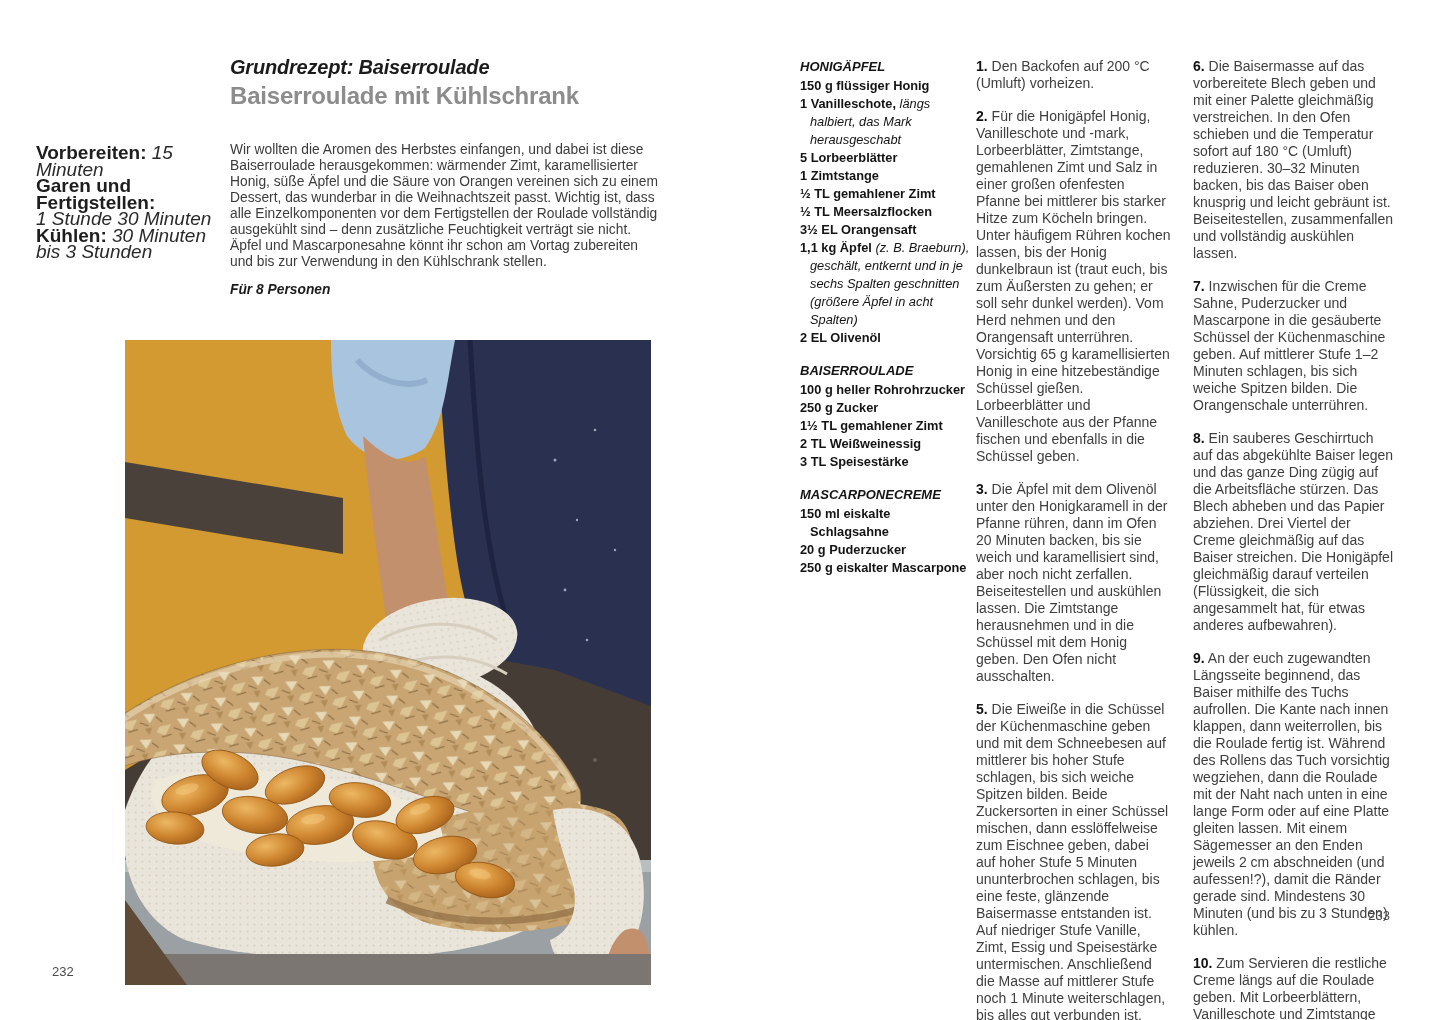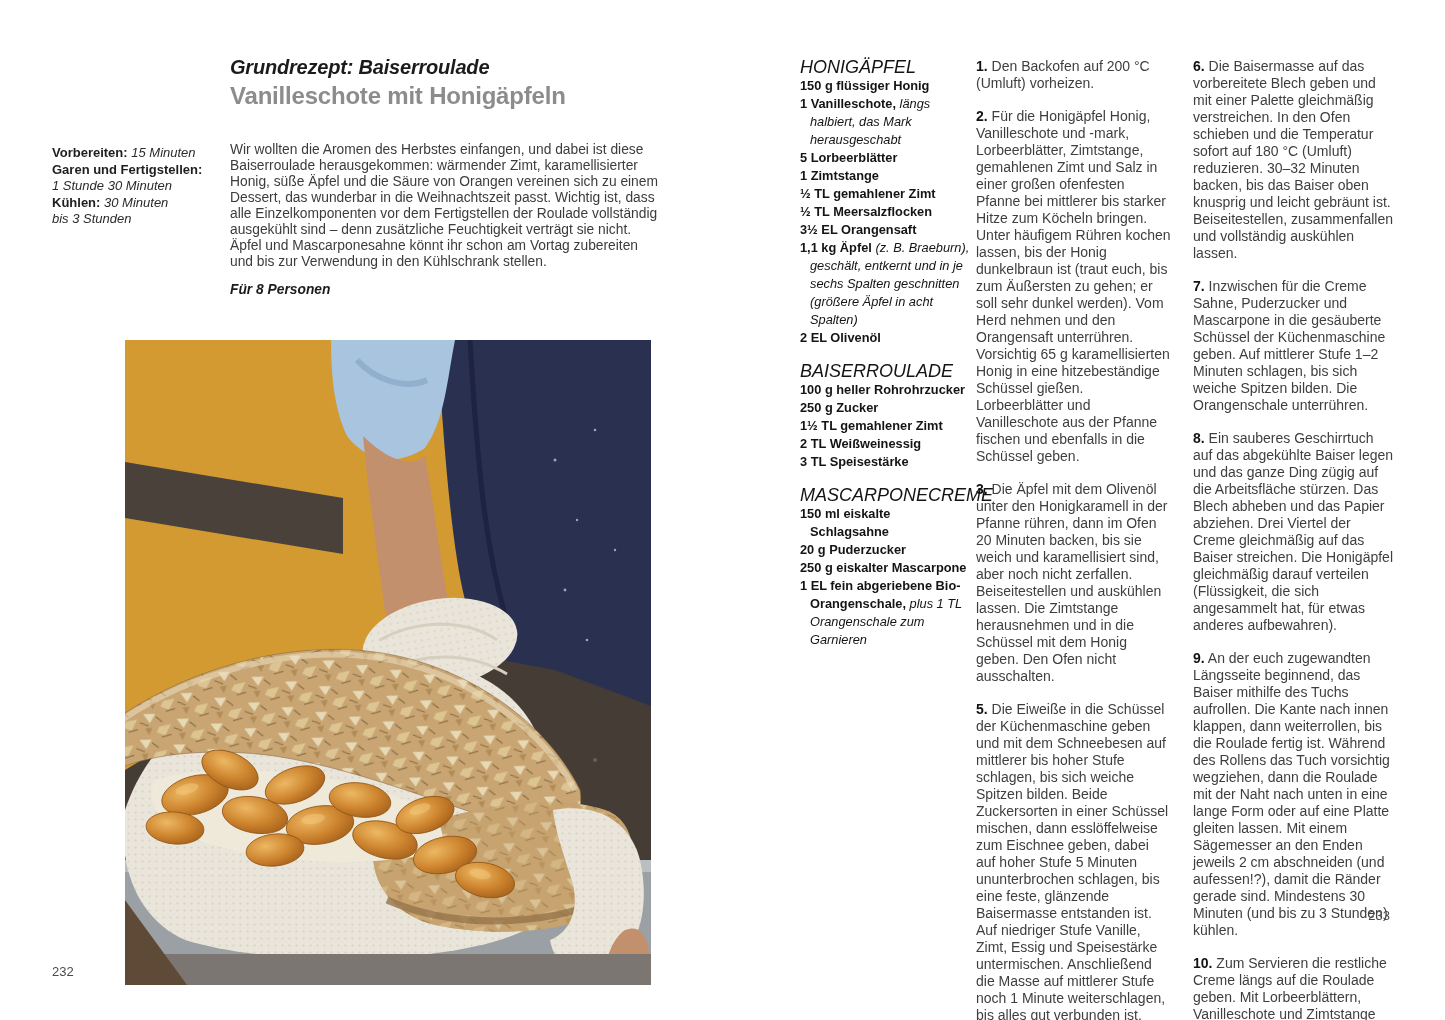--- a/index.html
+++ b/index.html
@@ -10,48 +10,48 @@
   
   .title-block{position:absolute;left:230px;top:54px;width:470px;}
   .title-block h1{
     margin:0;font-style:italic;font-weight:700;font-size:20px;line-height:27px;
     color:#1b1b1b;letter-spacing:-0.2px;
   }
   .title-block h2{
     margin:1px 0 0;font-weight:700;font-size:24px;line-height:27px;
     color:#8c8c8c;letter-spacing:-0.2px;
   }
-  .times{position:absolute;left:52px;top:145px;width:180px;font-size:13px;line-height:16.5px;color:#1e1e1e;}
+  .times{position:absolute;left:36px;top:145px;width:180px;font-size:19px;line-height:16.5px;color:#1e1e1e;}
   .time-line b{font-weight:700;}
   .time-line i{font-style:italic;font-weight:400;color:#2a2a2a;}
   .intro{position:absolute;left:230px;top:142px;width:432px;font-size:13.8px;line-height:16px;color:#3c3c3c;margin:0;}
   .servings{position:absolute;left:230px;top:282px;font-size:13.8px;font-weight:700;font-style:italic;color:#1b1b1b;margin:0;}
   .photo{position:absolute;left:125px;top:340px;width:526px;height:645px;overflow:hidden;}
   .pagenum{position:absolute;font-size:13px;color:#4a4a4a;}
   .pagenum.left{left:52px;top:964px;}
   .pagenum.right{right:55px;top:908px;}
   
   .ingredients{position:absolute;left:800px;top:58px;width:172px;font-size:12.8px;line-height:18px;color:#141414;}
-  .ing-head{font-style:italic;font-weight:400;font-size:18px;margin:0 0 1px;color:#141414;}
+  .ing-head{font-style:italic;font-weight:700;font-size:13px;margin:0 0 1px;color:#141414;}
   .ing-section + .ing-section{margin-top:15px;}
   .ing{font-weight:700;padding-left:10px;text-indent:-10px;margin:0;}
   .ing .it{font-weight:400;font-style:italic;}
   
   .stepcol{position:absolute;top:58px;font-size:14px;line-height:17px;color:#3e3e3e;}
   #stepcol-1{left:976px;width:196px;}
   #stepcol-2{left:1193px;width:201px;}
   .step{margin:0 0 16px;}
   .step b{font-weight:700;color:#121212;}
 </style>
 </head>
 <body>
 
 <div class="title-block">
   <h1>Grundrezept: Baiserroulade</h1>
-  <h2>Vanilleschote mit Honigäpfeln</h2>
+  <h2>Baiserroulade mit Kühlschrank</h2>
 </div>
 
 <div class="times">
   <div class="time-line"><b>Vorbereiten:</b> <i>15 Minuten</i></div>
   <div class="time-line"><b>Garen und Fertigstellen:</b> <i></i></div>
   <div class="time-line"><b></b> <i>1 Stunde 30 Minuten</i></div>
   <div class="time-line"><b>Kühlen:</b> <i>30 Minuten</i></div>
   <div class="time-line"><b></b> <i>bis 3 Stunden</i></div>
 </div>
 
@@ -180,21 +180,20 @@
     <p class="ing"><span class="b">1½ TL gemahlener Zimt</span> <span class="it"></span></p>
     <p class="ing"><span class="b">2 TL Weißweinessig</span> <span class="it"></span></p>
     <p class="ing"><span class="b">3 TL Speisestärke</span> <span class="it"></span></p>
   </div>
 
   <div class="ing-section">
     <p class="ing-head">MASCARPONECREME</p>
     <p class="ing"><span class="b">150 ml eiskalte Schlagsahne</span> <span class="it"></span></p>
     <p class="ing"><span class="b">20 g Puderzucker</span> <span class="it"></span></p>
     <p class="ing"><span class="b">250 g eiskalter Mascarpone</span> <span class="it"></span></p>
-    <p class="ing"><span class="b">1 EL fein abgeriebene Bio-Orangenschale,</span> <span class="it">plus 1 TL Orangenschale zum Garnieren</span></p>
   </div>
 
 </div>
 
 <div class="stepcol" id="stepcol-1">
   <p class="step"><b>1.</b> <span>Den Backofen auf 200 °C (Umluft) vorheizen.</span></p>
   <p class="step"><b>2.</b> <span>Für die Honigäpfel Honig, Vanilleschote und -mark, Lorbeerblätter, Zimtstange, gemahlenen Zimt und Salz in einer großen ofenfesten Pfanne bei mittlerer bis starker Hitze zum Köcheln bringen. Unter häufigem Rühren kochen lassen, bis der Honig dunkelbraun ist (traut euch, bis zum Äußersten zu gehen; er soll sehr dunkel werden). Vom Herd nehmen und den Orangensaft unterrühren. Vorsichtig 65 g karamellisierten Honig in eine hitzebeständige Schüssel gießen. Lorbeerblätter und Vanilleschote aus der Pfanne fischen und ebenfalls in die Schüssel geben.</span></p>
   <p class="step"><b>3.</b> <span>Die Äpfel mit dem Olivenöl unter den Honigkaramell in der Pfanne rühren, dann im Ofen 20 Minuten backen, bis sie weich und karamellisiert sind, aber noch nicht zerfallen. Beiseitestellen und auskühlen lassen. Die Zimtstange herausnehmen und in die Schüssel mit dem Honig geben. Den Ofen nicht ausschalten.</span></p>
   <p class="step"><b>5.</b> <span>Die Eiweiße in die Schüssel der Küchenmaschine geben und mit dem Schneebesen auf mittlerer bis hoher Stufe schlagen, bis sich weiche Spitzen bilden. Beide Zuckersorten in einer Schüssel mischen, dann esslöffelweise zum Eischnee geben, dabei auf hoher Stufe 5 Minuten ununterbrochen schlagen, bis eine feste, glänzende Baisermasse entstanden ist. Auf niedriger Stufe Vanille, Zimt, Essig und Speisestärke untermischen. Anschließend die Masse auf mittlerer Stufe noch 1 Minute weiterschlagen, bis alles gut verbunden ist.</span></p>
 </div>

